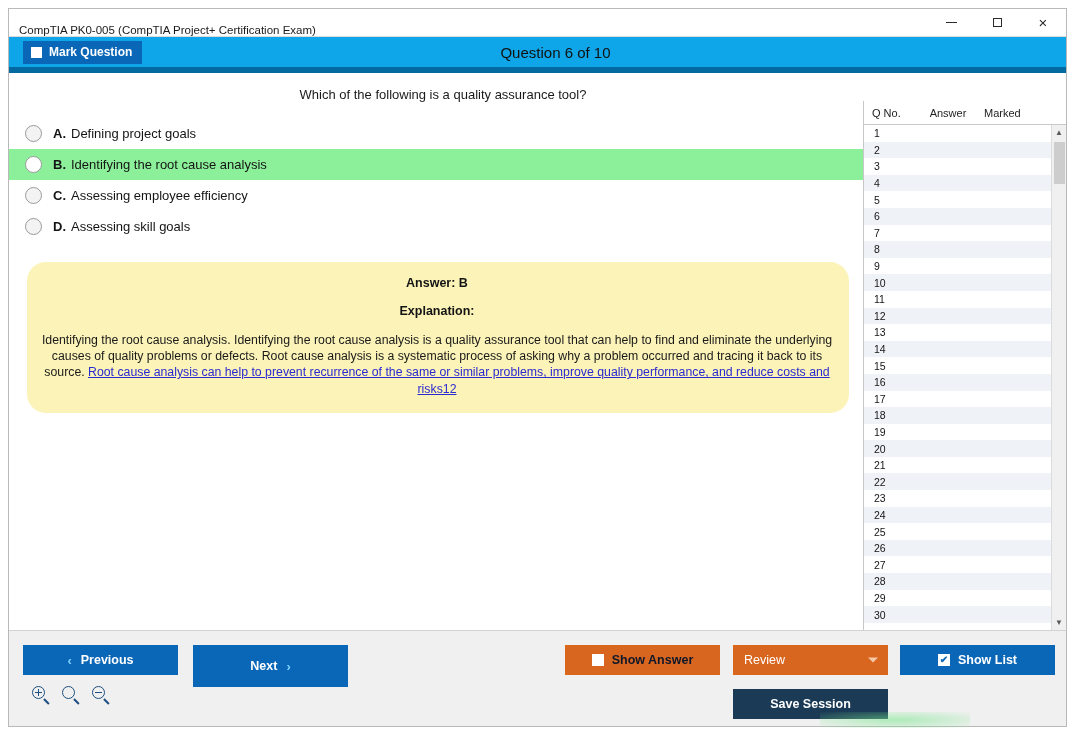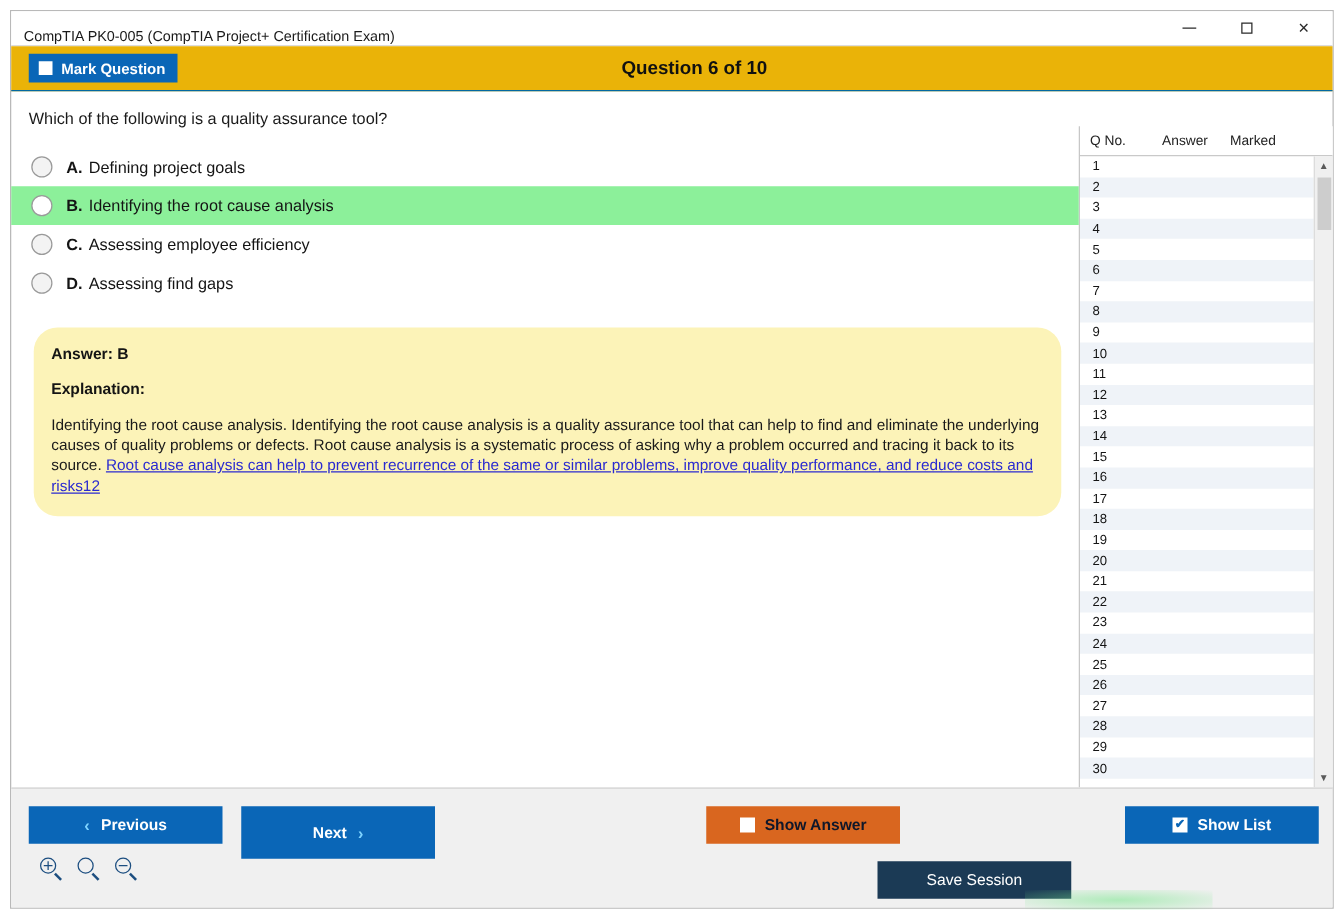--- a/index.html
+++ b/index.html
@@ -45,22 +45,22 @@
     display: block; width: 11px; height: 1px; background: #2a2a2a;
   }
   .win-btn .sq {
     display: block; width: 9px; height: 9px; border: 1px solid #2a2a2a;
   }
   .win-btn.close { font-size: 15px; font-weight: 300; }
 
   
   .headerbar {
     height: 36px;
-    background: #eab308;
-    border-bottom: 1px solid #0369a1;
+    background: #0ea5e9;
+    border-bottom: 6px solid #0369a1;
     display: flex;
     align-items: center;
     position: relative;
     flex: 0 0 auto;
   }
   .mark-btn {
     margin-left: 14px;
     height: 23px;
     background: #0a66b7;
     color: #ffffff;
@@ -76,38 +76,39 @@
   .mark-btn .chk {
     width: 11px; height: 11px;
     background: #ffffff;
     display: inline-block;
   }
   .question-title {
     position: absolute;
     left: 0; right: 0;
     text-align: center;
     font-size: 15px;
-    font-weight: bold;
+    font-weight: normal;
     color: #111111;
     pointer-events: none;
     padding-left: 36px;
   }
 
   
   .body-area {
     flex: 1 1 auto;
     display: flex;
     min-height: 0;
     position: relative;
   }
   .content {
     flex: 1 1 auto;
     position: relative;
     padding: 0;
     min-width: 0;
+    text-align: center;
   }
   .qtext {
     font-size: 13px;
     color: #1a1a1a;
     padding: 14px 0 0 14px;
   }
   .options {
     margin-top: 16px;
   }
   .option-row {
@@ -286,23 +287,23 @@
     left: 891px; top: 14px;
     width: 155px; height: 30px;
     background: #0a66b7; color: #fff; font-weight: bold;
     gap: 8px;
   }
   .btn-showlist .chk2 {
     width: 12px; height: 12px; background: #fff; color: #0a66b7;
     font-size: 10px; line-height: 12px; text-align: center; font-weight: bold;
   }
   .btn-save {
-    left: 693px; top: 58px;
+    left: 724px; top: 58px;
     width: 155px; height: 30px;
-    background: #1b3a55; color: #fff; font-weight: normal;
+    background: #1b3a55; color: #fff; font-weight: bold;
   }
   .btn-end {
     left: 891px; top: 58px;
     width: 155px; height: 30px;
     background: #1b3a55; color: #fff; font-weight: bold;
   }
   .zoom-row {
     position: absolute;
     left: 22px; top: 54px;
     display: flex;
@@ -389,21 +390,21 @@
           <span>Identifying the root cause analysis</span>
         </div>
         <div class="option-row">
           <span class="radio"></span>
           <span class="opt-letter">C.</span>
           <span>Assessing employee efficiency</span>
         </div>
         <div class="option-row">
           <span class="radio"></span>
           <span class="opt-letter">D.</span>
-          <span>Assessing find gaps</span>
+          <span>Assessing skill goals</span>
         </div>
       </div>
 
       <div class="answer-box">
         <div class="answer-line">Answer: B</div>
         <div class="expl-label">Explanation:</div>
         <div class="expl-text"><span>Identifying the root cause analysis. Identifying the root cause analysis is a quality assurance tool that can help to find and eliminate the underlying causes of quality problems or defects. Root cause analysis is a systematic process of asking why a problem occurred and tracing it back to its source. </span><span class="lnk">Root cause analysis can help to prevent recurrence of the same or similar problems, improve quality performance, and reduce costs and risks12</span></div>
       </div>
     </div>
 
@@ -581,20 +582,24 @@
       <span class="chev">‹</span>
       <span>Previous</span>
     </button>
     <button class="btn btn-next">
       <span>Next</span>
       <span class="chev">›</span>
     </button>
     <button class="btn btn-showanswer">
       <span class="chk"></span>
       <span>Show Answer</span>
+    </button>
+    <button class="btn btn-review">
+      <span>Review</span>
+      <span class="caret"></span>
     </button>
     <button class="btn btn-showlist">
       <span class="chk2">✔</span>
       <span>Show List</span>
     </button>
     <button class="btn btn-save">
       <span>Save Session</span>
     </button>
 
     <div class="zoom-row">

